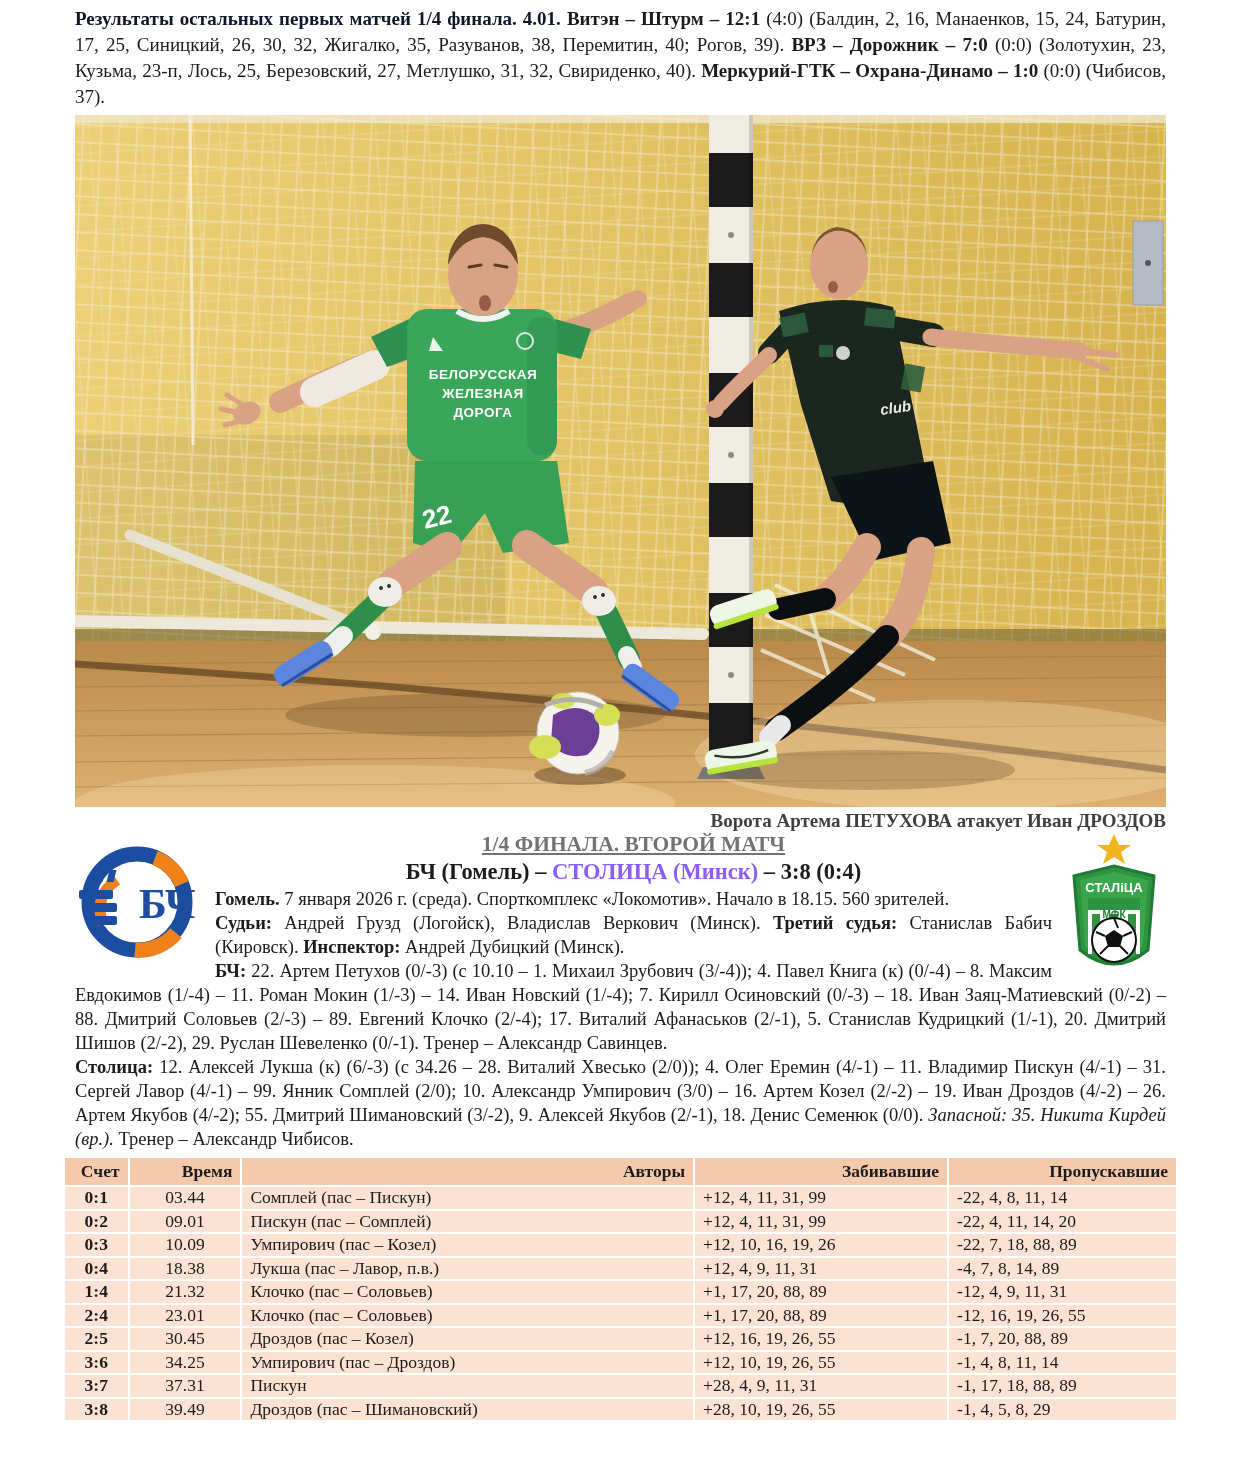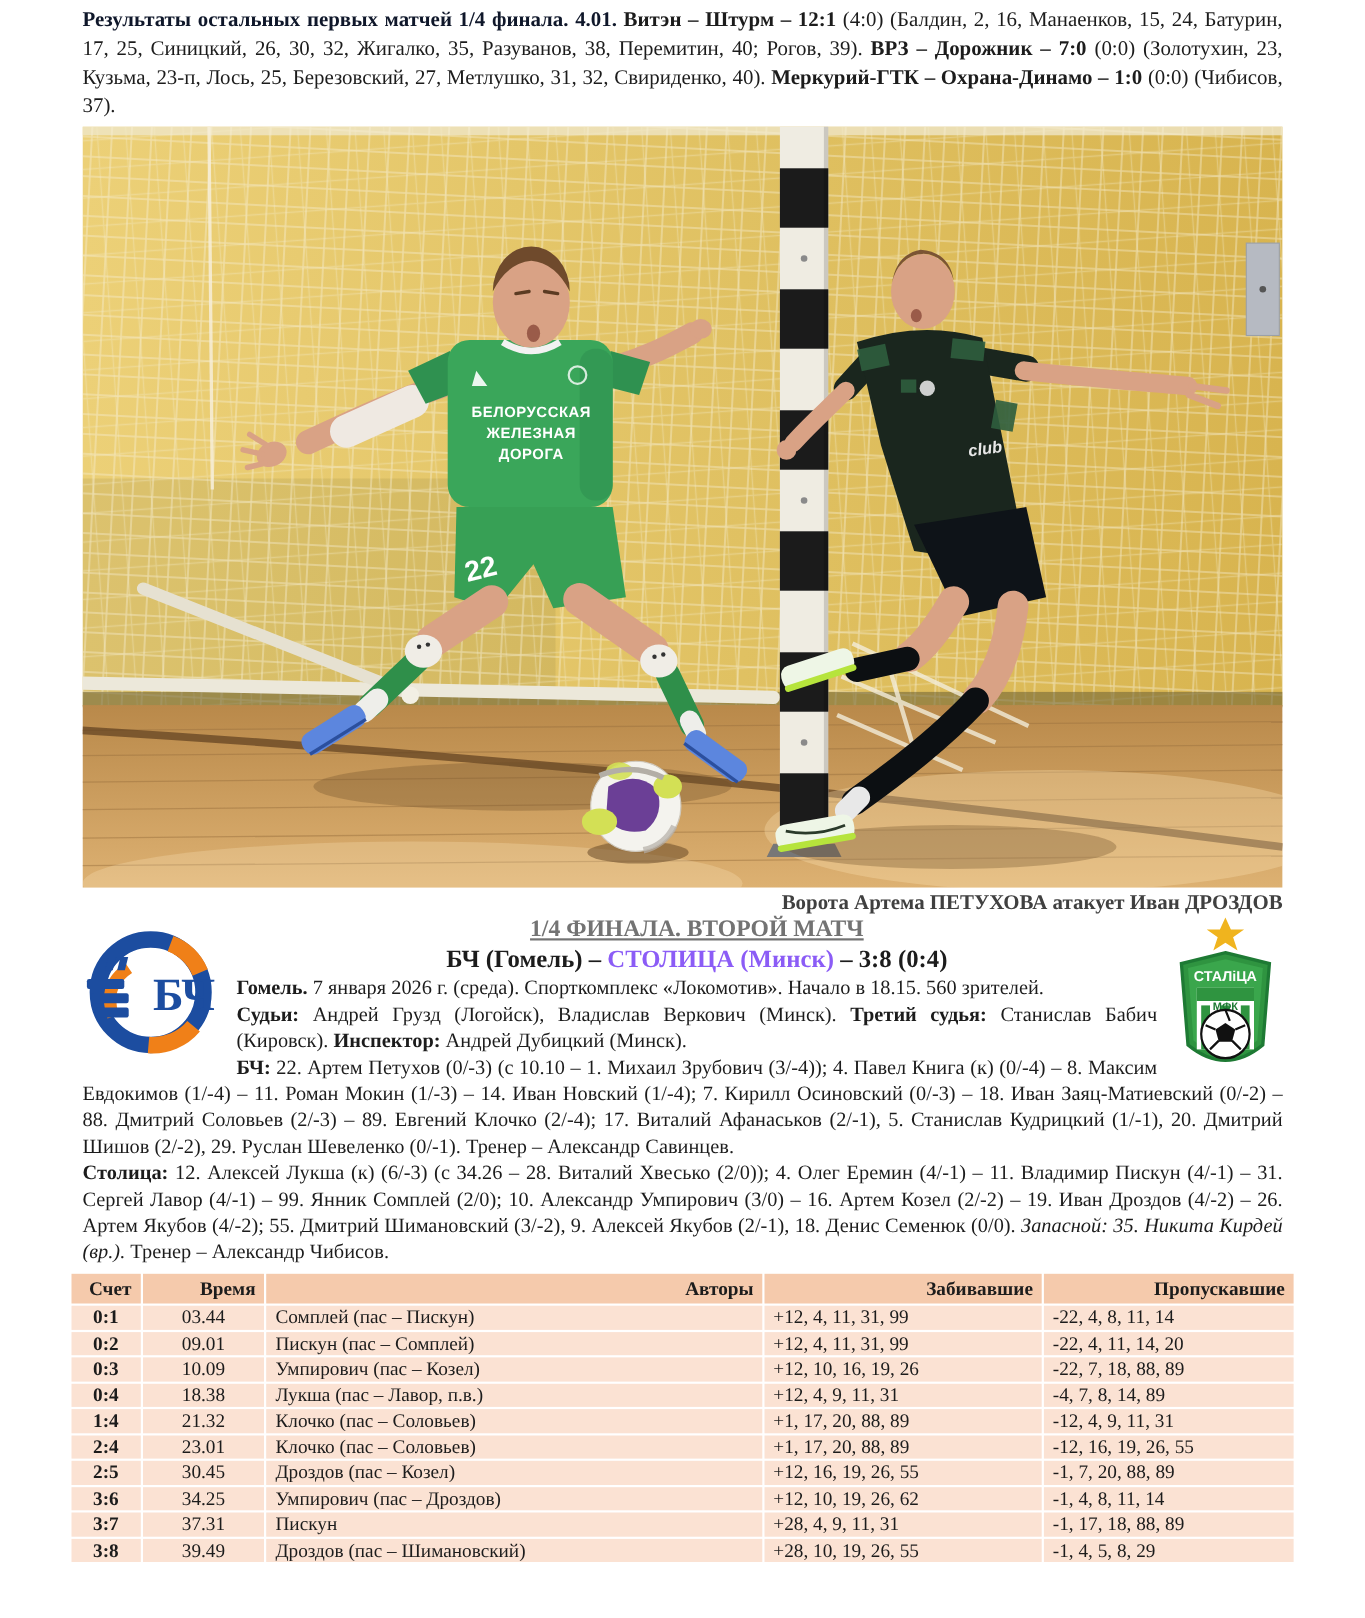--- a/index.html
+++ b/index.html
@@ -316,21 +316,21 @@
           <td class="c0">2:5</td>
           <td class="c1">30.45</td>
           <td class="c2">Дроздов (пас – Козел)</td>
           <td class="c3">+12, 16, 19, 26, 55</td>
           <td class="c4">-1, 7, 20, 88, 89</td>
         </tr>
         <tr>
           <td class="c0">3:6</td>
           <td class="c1">34.25</td>
           <td class="c2">Умпирович (пас – Дроздов)</td>
-          <td class="c3">+12, 10, 19, 26, 62</td>
+          <td class="c3">+12, 10, 19, 26, 55</td>
           <td class="c4">-1, 4, 8, 11, 14</td>
         </tr>
         <tr>
           <td class="c0">3:7</td>
           <td class="c1">37.31</td>
           <td class="c2">Пискун</td>
           <td class="c3">+28, 4, 9, 11, 31</td>
           <td class="c4">-1, 17, 18, 88, 89</td>
         </tr>
         <tr>

